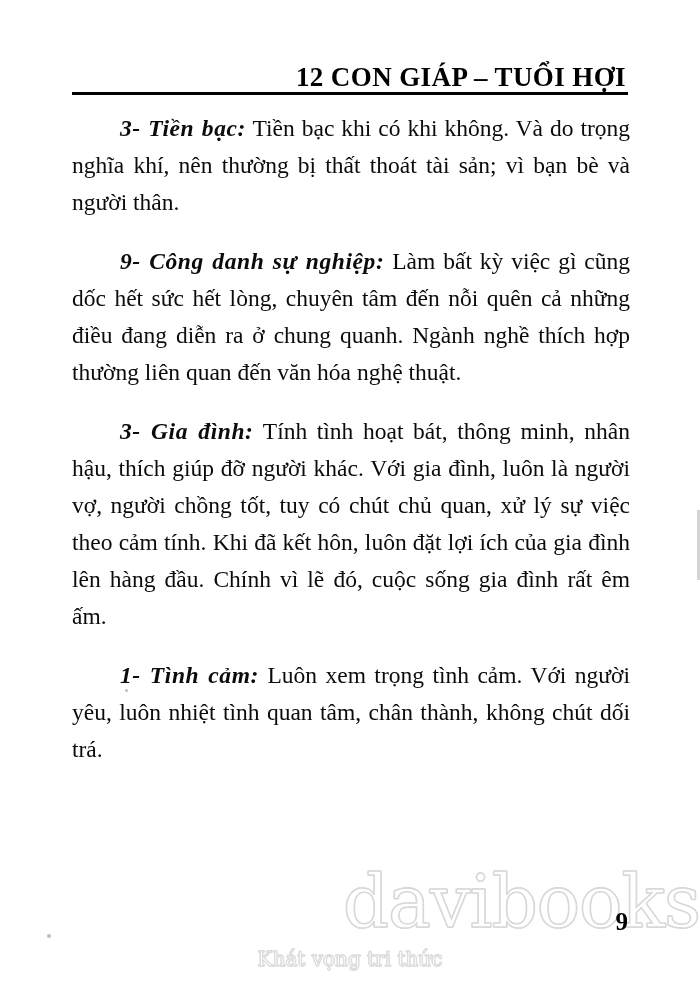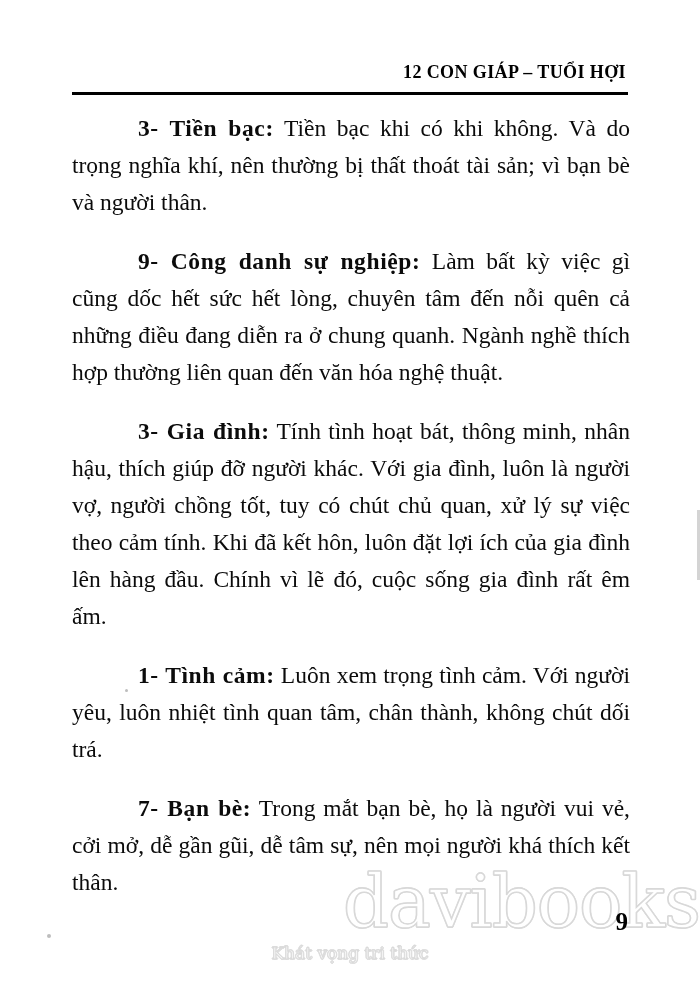--- a/index.html
+++ b/index.html
@@ -27,21 +27,21 @@
   .header {
     position: absolute;
     left: 72px;
     top: 62px;
     width: 556px;
     text-align: right;
   }
   .header-title {
     font-family: "Liberation Serif", serif;
     font-weight: bold;
-    font-size: 18px;
+    font-size: 27px;
     letter-spacing: 0.4px;
     color: #000;
     display: inline-block;
     padding-right: 2px;
   }
   .header-rule {
     position: absolute;
     left: 72px;
     top: 92px;
     width: 556px;
@@ -62,22 +62,22 @@
     line-height: 37px;
     text-align: justify;
     text-justify: inter-word;
     margin: 0 0 22px 0;
     color: #0b0b0b;
     text-indent: 48px;
   }
   .para:last-child { margin-bottom: 0; }
   .lead {
     font-weight: bold;
+    font-style: italic;
     font-family: "Liberation Serif", serif;
-    margin-left: 18px;
   }
   .lead-spaced {
     letter-spacing: 0.6px;
   }
 
   
   .watermark {
     position: absolute;
     left: 0;
     top: 866px;
@@ -92,22 +92,23 @@
     letter-spacing: -1px;
     color: #ffffff;
     -webkit-text-stroke: 1.3px #d8d8d8;
     text-shadow:
       -1px 0 #dcdcdc, 1px 0 #dcdcdc,
       0 -1px #dcdcdc, 0 1px #dcdcdc;
     font-weight: normal;
     text-align: right;
   }
   .wm-sub {
+    margin-top: 6px;
     font-family: "DejaVu Serif", serif;
-    font-size: 17px;
+    font-size: 20px;
     line-height: 30px;
     color: #ffffff;
     -webkit-text-stroke: 0.8px #dadada;
     text-shadow:
       -1px 0 #dedede, 1px 0 #dedede,
       0 -1px #dedede, 0 1px #dedede;
   }
 
   
   .page-number {
@@ -158,23 +159,20 @@
     </p>
 
     <p class="para">
       <span class="lead lead-spaced">3- Gia đình:</span><span> Tính tình hoạt bát, thông minh, nhân hậu, thích giúp đỡ người khác. Với gia đình, luôn là người vợ, người chồng tốt, tuy có chút chủ quan, xử lý sự việc theo cảm tính. Khi đã kết hôn, luôn đặt lợi ích của gia đình lên hàng đầu. Chính vì lẽ đó, cuộc sống gia đình rất êm ấm.</span>
     </p>
 
     <p class="para">
       <span class="lead lead-spaced">1- Tình cảm:</span><span> Luôn xem trọng tình cảm. Với người yêu, luôn nhiệt tình quan tâm, chân thành, không chút dối trá.</span>
     </p>
 
-    <p class="para">
-      <span class="lead lead-spaced">7- Bạn bè:</span><span> Trong mắt bạn bè, họ là người vui vẻ, cởi mở, dễ gần gũi, dễ tâm sự, nên mọi người khá thích kết thân.</span>
-    </p>
 
   </div>
 
   <div class="watermark">
     <div class="wm-main">davibooks</div>
     <div class="wm-sub">Khát vọng tri thức</div>
   </div>
 
   <div class="page-number">9</div>
 

